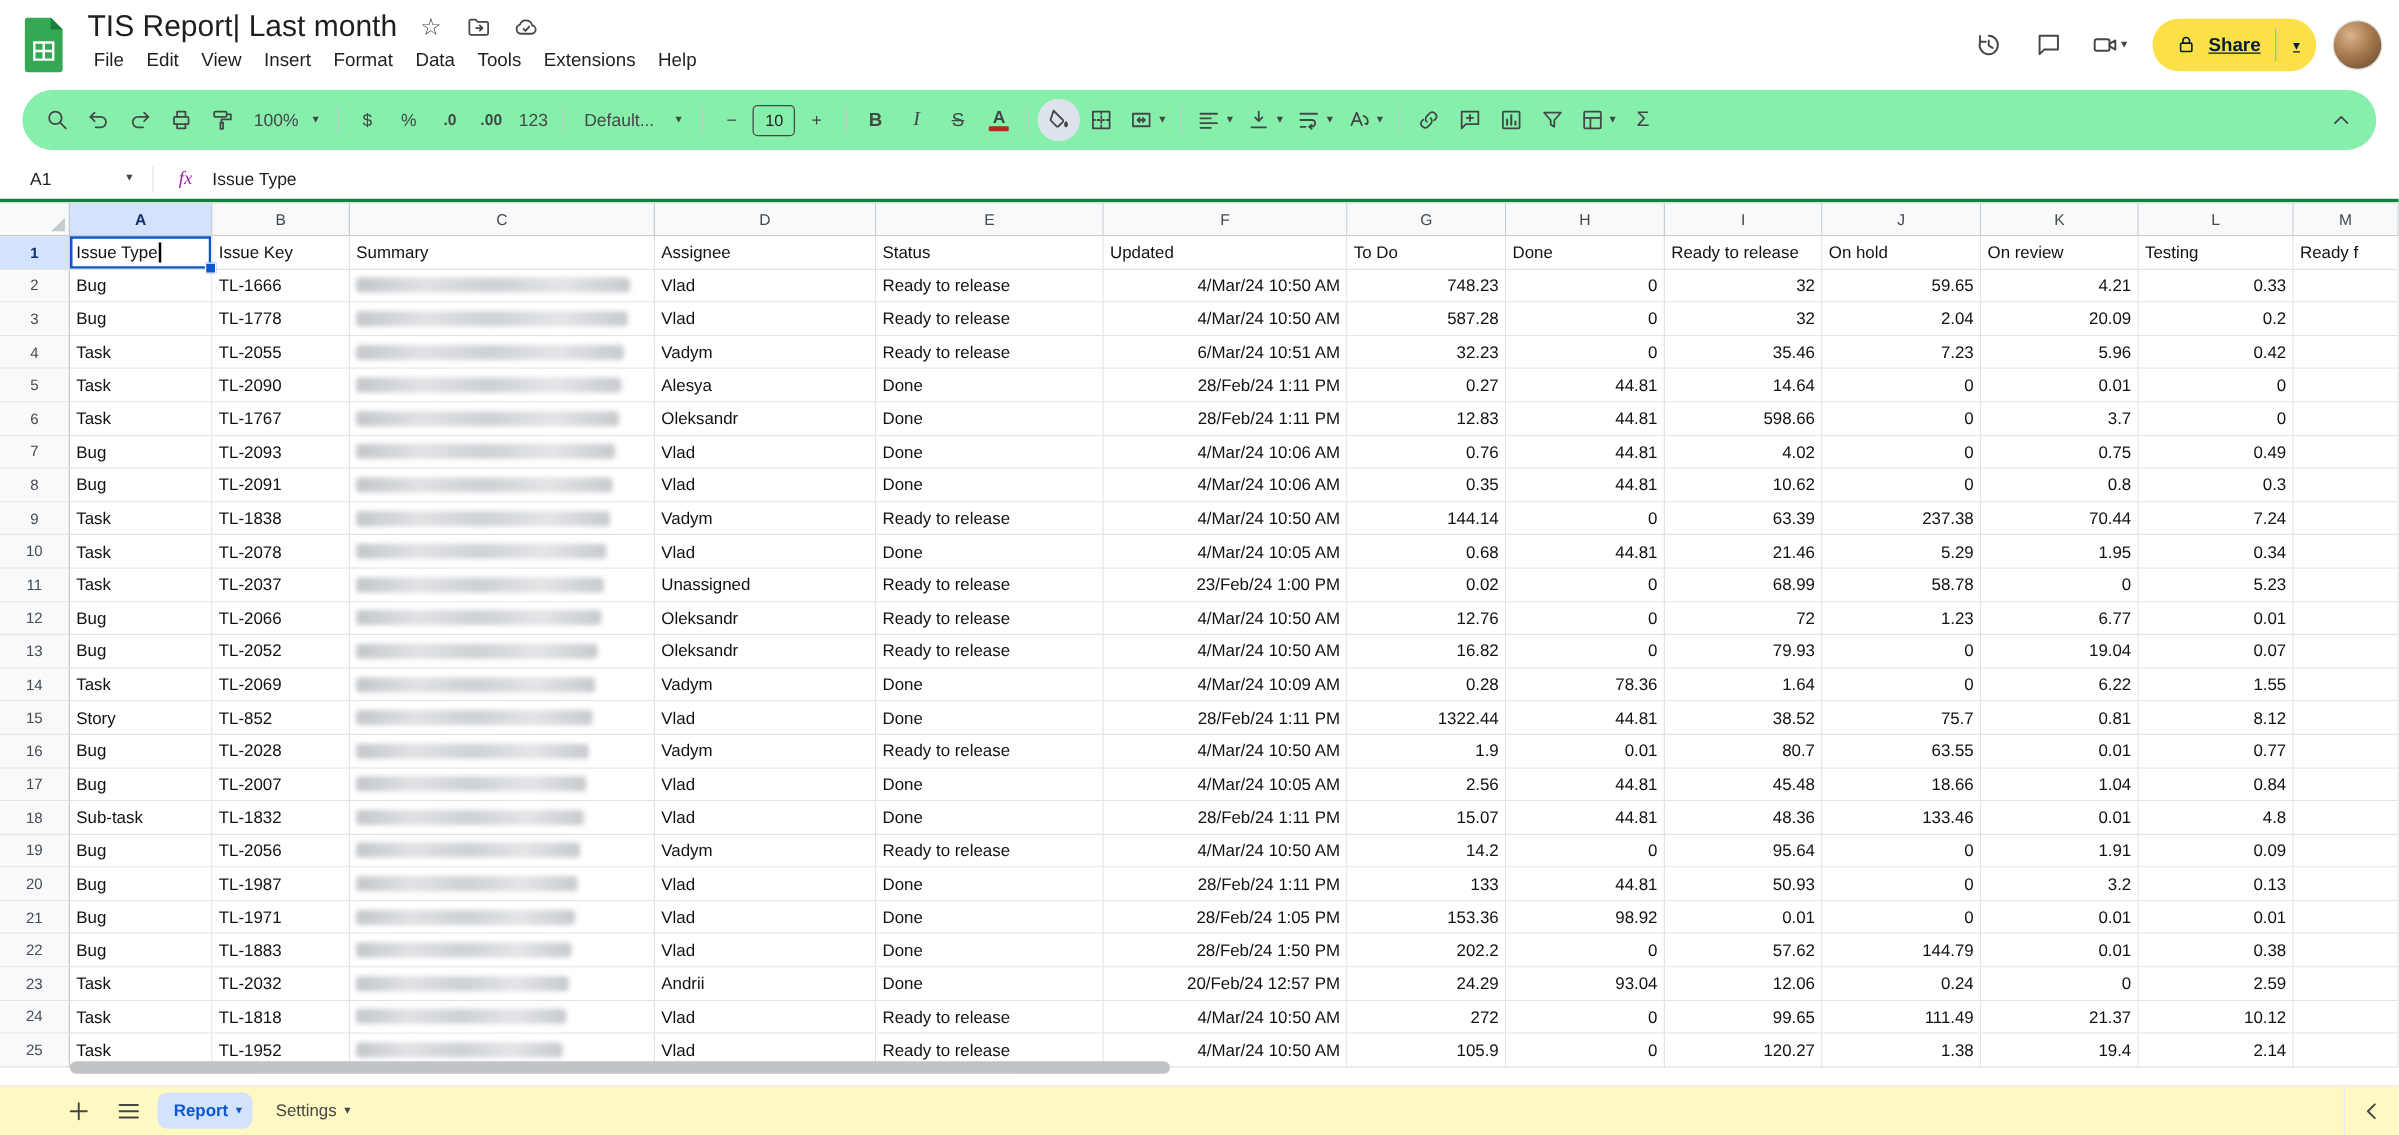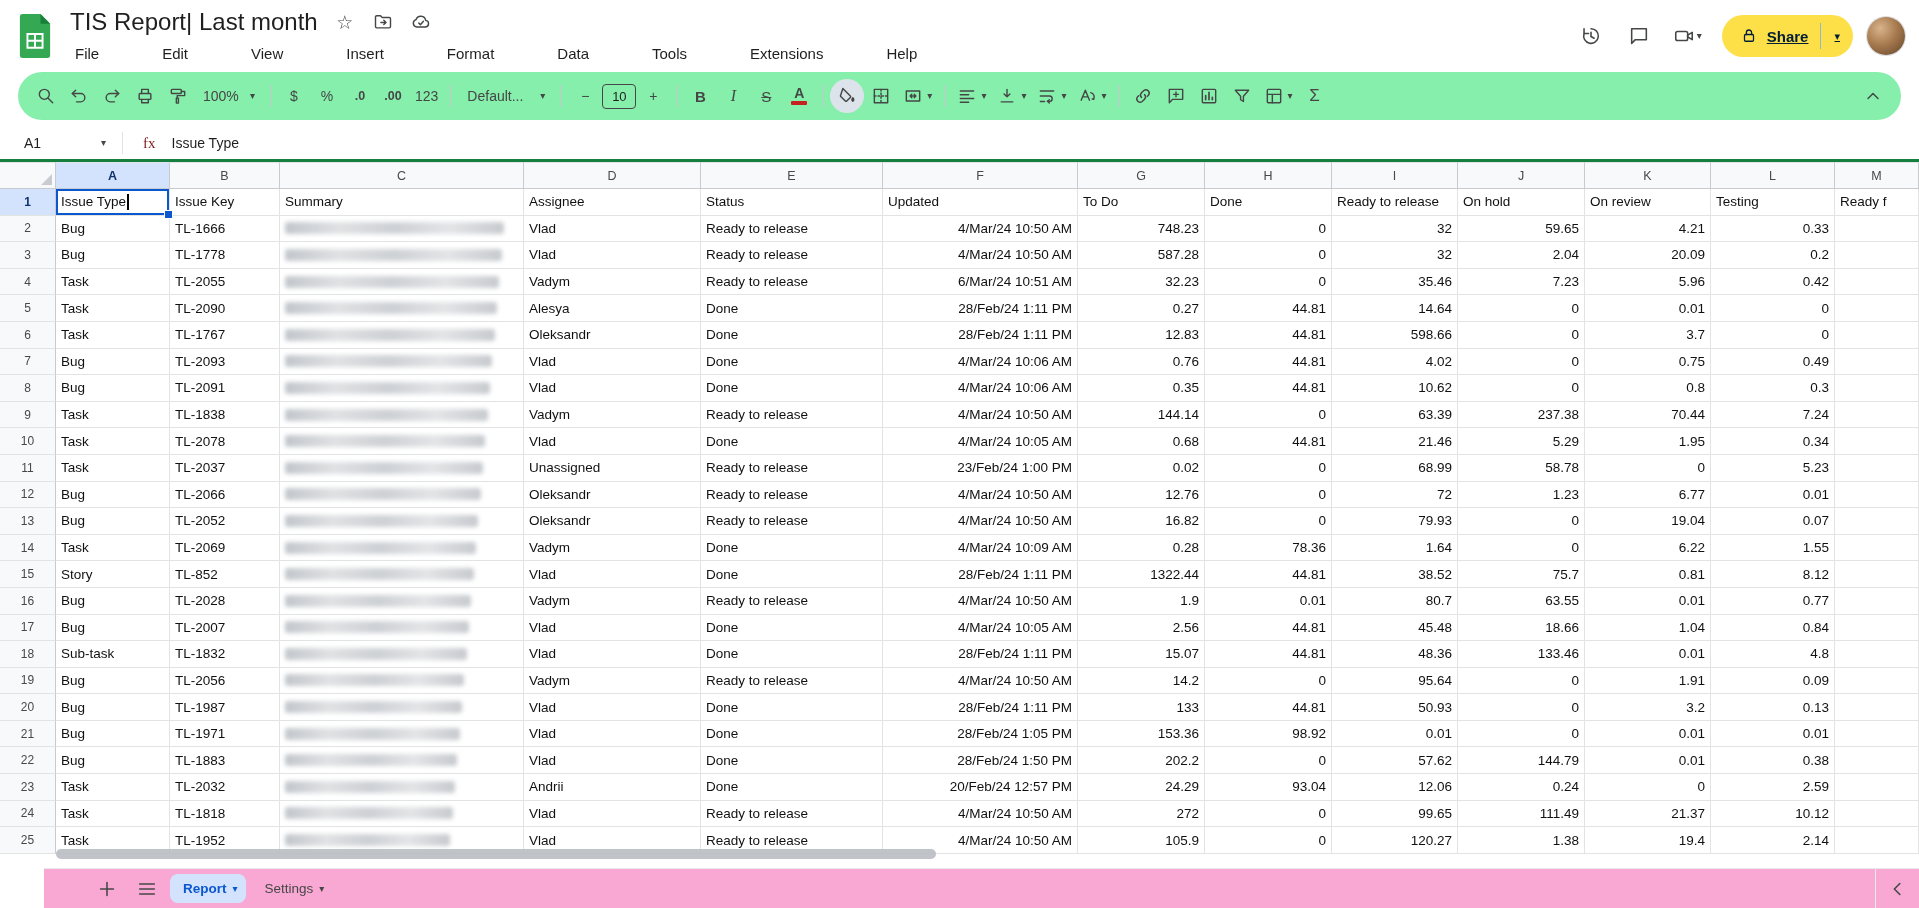--- a/index.html
+++ b/index.html
@@ -13,21 +13,21 @@
 
   
   .topbar { height:72px; display:flex; align-items:center; padding:0 14px 0 18px; gap:12px; flex:none; }
   .logo { width:34px; height:44px; flex:none; }
   .title-wrap { flex:1; min-width:0; display:flex; flex-direction:column; justify-content:center; }
   .title-row { display:flex; align-items:center; gap:4px; height:30px; }
   .doc-title { font-size:24px; color:#1f1f1f; padding:1px 6px; border-radius:4px; white-space:nowrap; }
   .title-icon { width:34px; height:28px; display:flex; align-items:center; justify-content:center; border-radius:50%; }
   .title-icon svg { width:20px; height:20px; }
   .star-glyph { font-size:19px; color:#444746; }
-  .menu-row { display:flex; align-items:flex-end; height:28px; padding-left:2px;gap:45px; }
+  .menu-row { display:flex; align-items:flex-start; height:28px; padding-left:2px; }
   .menu-item { font-size:15px; color:#1f1f1f; padding:3px 9px; border-radius:12px; cursor:pointer; }
   .top-actions { display:flex; align-items:center; gap:4px; flex:none; }
   .icon-btn { width:44px; height:44px; border-radius:50%; display:flex; align-items:center; justify-content:center; }
   .video-group { display:flex; align-items:center; gap:2px; padding:0 8px; height:44px; border-radius:22px; }
   .share { display:flex; align-items:center; background:#fde047; border-radius:22px; height:42px; color:#001d35; margin-left:8px;text-decoration:underline; }
   .share-main { display:flex; align-items:center; gap:9px; padding:0 12px 0 18px; font-size:15px; font-weight:600; }
   .share-main svg { width:18px; height:18px; stroke:#001d35; }
   .share-div { width:1px; height:26px; background:#8fb8d4; }
   .share-caret { padding:0 13px; font-size:11px; color:#001d35; }
   .avatar { width:38px; height:38px; border-radius:50%; margin-left:10px;
@@ -51,21 +51,21 @@
   .tcolor .tbar { width:16px; height:4px; background:#c5221f; border-radius:1px; }
   .fill-btn { background:#dde3ea; border-radius:50%; width:34px; }
   .dec-label { font-size:12.5px; font-weight:600; }
   .sigma { font-size:17px; }
   .tb-spacer { flex:1; }
 
   
   .formula-bar { height:35px; display:flex; align-items:center; padding:0 10px; gap:2px; border-bottom:3px solid #15803d; flex:none; }
   .namebox { width:106px; height:28px; display:flex; align-items:center; justify-content:space-between; padding:0 10px 0 14px; font-size:14px; color:#1f1f1f; border-radius:6px; }
   .fb-div { width:1px; height:22px; background:#e1e3e6; margin:0 4px; }
-  .fx { font-family:"Liberation Serif",serif; color:#7f1d1d; font-size:15px; margin:0 14px 0 14px; }
+  .fx { font-style:italic; font-family:"Liberation Serif",serif; color:#a21caf; font-size:15px; margin:0 14px 0 14px; }
   .formula-content { font-size:14px; color:#1f1f1f; }
 
   
   :root { --gcols: 56px 114px 110px 244px 177px 182px 195px 127px 127px 126px 127px 126px 124px minmax(60px,1fr); }
   .grid { position:relative; flex:1; overflow:hidden; background:#fff; }
   .hdr-row { display:grid; grid-template-columns:var(--gcols); height:27px; }
   .corner { background:#f8f9fa; border-right:1px solid #c7cace; border-bottom:1px solid #c7cace; border-top:1px solid #e1e3e6; position:relative; }
   .corner::after { content:""; position:absolute; right:3px; bottom:3px; border-left:11px solid transparent; border-bottom:11px solid #c8ccd1; }
   .ch { background:#f8f9fa; border-right:1px solid #c7cace; border-bottom:1px solid #c7cace; border-top:1px solid #e1e3e6; display:flex; align-items:center; justify-content:center; font-size:12.5px; color:#45494d; }
   .ch.sel { background:#d3e3fd; color:#10316b; font-weight:600; }
@@ -76,21 +76,21 @@
   .c { border-right:1px solid #e2e3e3; border-bottom:1px solid #e2e3e3; display:flex; align-items:center; padding:0 5px; font-size:13.5px; color:#111; white-space:nowrap; overflow:hidden; background:#fff; }
   .c.num { justify-content:flex-end; }
   .c.a1 { box-shadow:inset 0 0 0 2px #0b57d0; position:relative; overflow:visible; z-index:3; }
   .c.a1::after { content:""; position:absolute; right:-4px; bottom:-4px; width:7px; height:7px; background:#0b57d0; border:1.5px solid #fff; z-index:4; }
   .cursor { width:1.5px; height:16px; background:#000; margin-left:1px; }
   .redact { height:12px; border-radius:3px; opacity:.75; filter:blur(2px);
     background:linear-gradient(90deg,#aeb3ba 0%,#d6d8db 25%,#bdc1c6 50%,#dadcdf 75%,#b4b8be 100%); }
   .hscroll-thumb { position:absolute; left:56px; bottom:9px; width:880px; height:10px; background:#b9bdc2; border-radius:6px; opacity:.9; z-index:6; }
 
   
-  .bottombar { height:40px; flex:none; display:flex; align-items:center; padding-left:44px; gap:2px; background:#f9a8d4; border-top:1px solid #e8eaed;margin-left:44px; }
+  .bottombar { height:40px; flex:none; display:flex; align-items:center; padding-left:44px; gap:2px; background:#fef9c3; border-top:1px solid #e8eaed; }
   .bb-icon { width:38px; height:38px; border-radius:50%; display:flex; align-items:center; justify-content:center; }
   .sheet-tab { display:flex; align-items:center; gap:6px; height:29px; padding:0 8px 0 13px; border-radius:8px; font-size:13.5px; margin:0 2px; cursor:pointer; }
   .sheet-tab.active { background:#d3e3fd; color:#0b57d0; font-weight:700; }
   .sheet-tab.inactive { color:#444746; font-weight:500; }
   .sheet-tab .caret { color:inherit; }
   .bb-spacer { flex:1; }
   .bb-chevron { width:44px; height:100%; display:flex; align-items:center; justify-content:center; border-left:1px solid #e8eaed; }
 </style>
 </head>
 <body>

